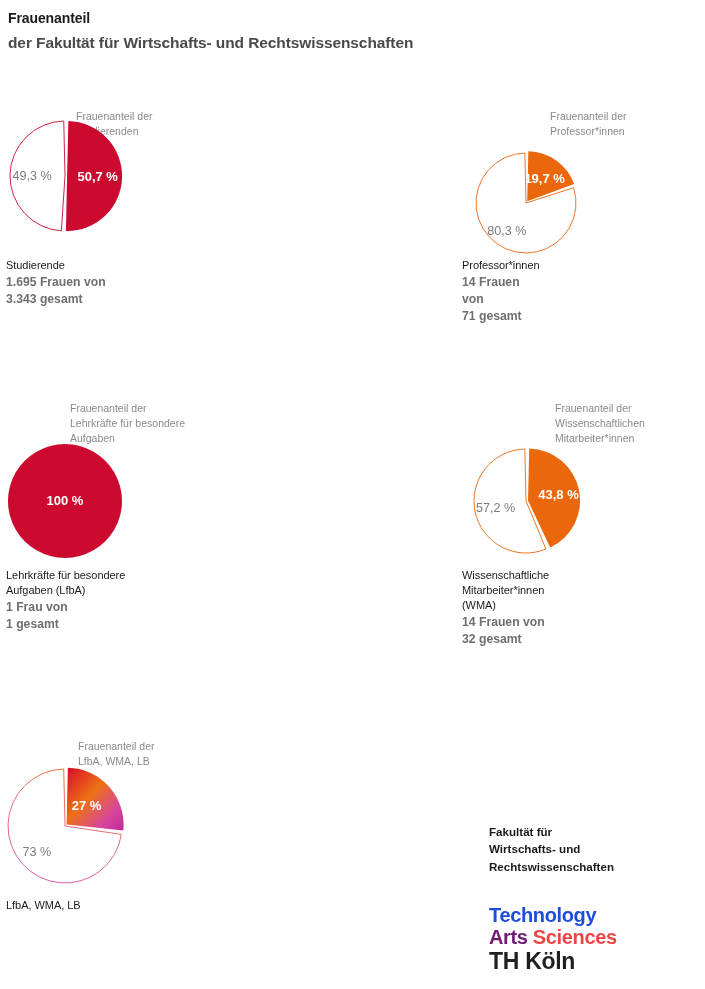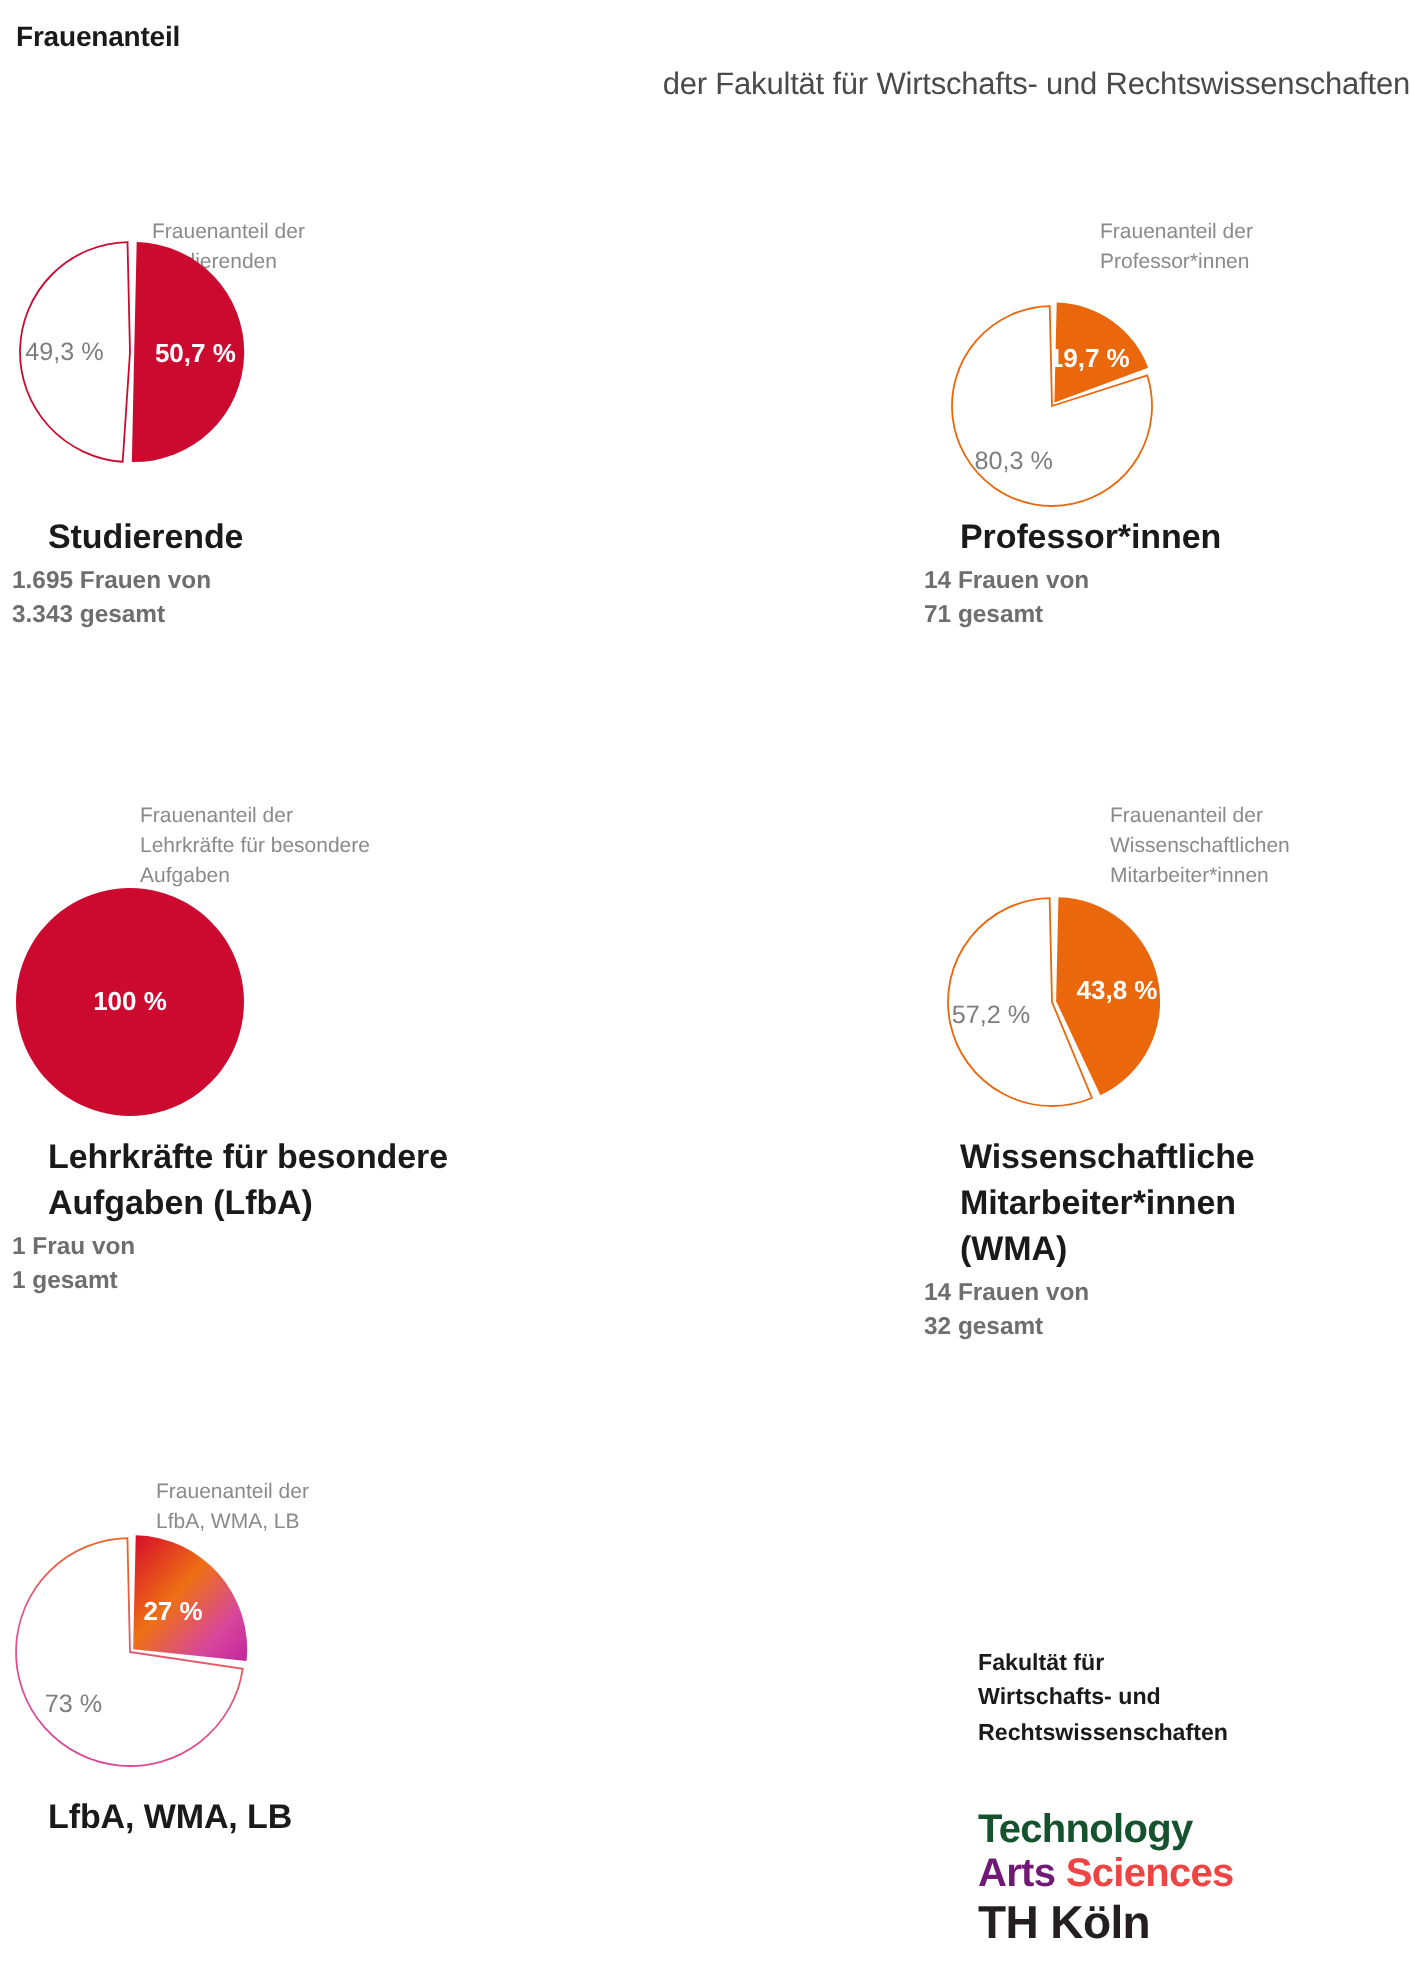--- a/index.html
+++ b/index.html
@@ -13,22 +13,22 @@
     position: relative;
   }
 
   
   #header { padding: 10px 0 0 8px; }
   #header .title {
     font-size: 14px; font-weight: bold; color: #1a1a1a;
     letter-spacing: -0.1px; line-height: 1.25;
   }
   #header .subtitle {
-    font-size: 15.5px; font-weight: normal; color: #4a4a4a;
-    margin-top: 5px; line-height: 1.25; letter-spacing: -0.1px; text-align: right;
+    font-size: 15.5px; font-weight: bold; color: #4a4a4a;
+    margin-top: 5px; line-height: 1.25; letter-spacing: -0.1px;
   }
 
   
   #grid {
     position: absolute;
     top: 98px; left: 0;
     width: 564px;
     display: grid;
     grid-template-columns: 228px 228px 249px;
     grid-template-rows: 295px 335px 254px;
@@ -41,43 +41,43 @@
     line-height: 1.45;
     color: #8a8a8a;
     white-space: pre-line;
   }
 
   .pie-wrap { position: absolute; }
   .pie-wrap svg { display: block; overflow: visible; }
 
   .labels { position: absolute; }
   .lbl-title {
-    font-size: 17px; font-weight: bold; color: #1a1a1a;
-    line-height: 1.35; white-space: pre-line; letter-spacing: -0.05px; margin-left: 18px;
+    font-size: 11px; font-weight: normal; color: #1a1a1a;
+    line-height: 1.35; white-space: pre-line; letter-spacing: -0.05px;
   }
   .lbl-sub {
     font-size: 12.2px; font-weight: bold; color: #6e6e6e;
     line-height: 1.4; white-space: pre-line; margin-top: 1px;
   }
 
   
   #logo-block {
     position: absolute;
     left: 489px; top: 823px;
     width: 210px;
   }
   #logo-faculty {
     font-size: 11.6px; font-weight: bold; color: #1a1a1a;
     line-height: 1.5; white-space: pre-line;
   }
   #logo-words { margin-top: 30px; }
   .logo-line1 { font-size: 20px; font-weight: bold; line-height: 1.08; letter-spacing: -0.35px; }
   .logo-line2 { font-size: 20px; font-weight: bold; line-height: 1.08; letter-spacing: -0.35px; }
   .logo-line3 { font-size: 23px; font-weight: bold; line-height: 1.12; color: #231f20; letter-spacing: -0.3px; margin-top: 1px; }
-  .w-tech { color: #14532d; }
+  .w-tech { color: #1d4ed8; }
   .w-arts { color: #701a75; }
   .w-sci  { color: #ef4444; }
 </style>
 </head>
 <body>
 
 <div id="header">
   <div class="title">Frauenanteil</div>
   <div class="subtitle">der Fakultät für Wirtschafts- und Rechtswissenschaften</div>
 </div>

